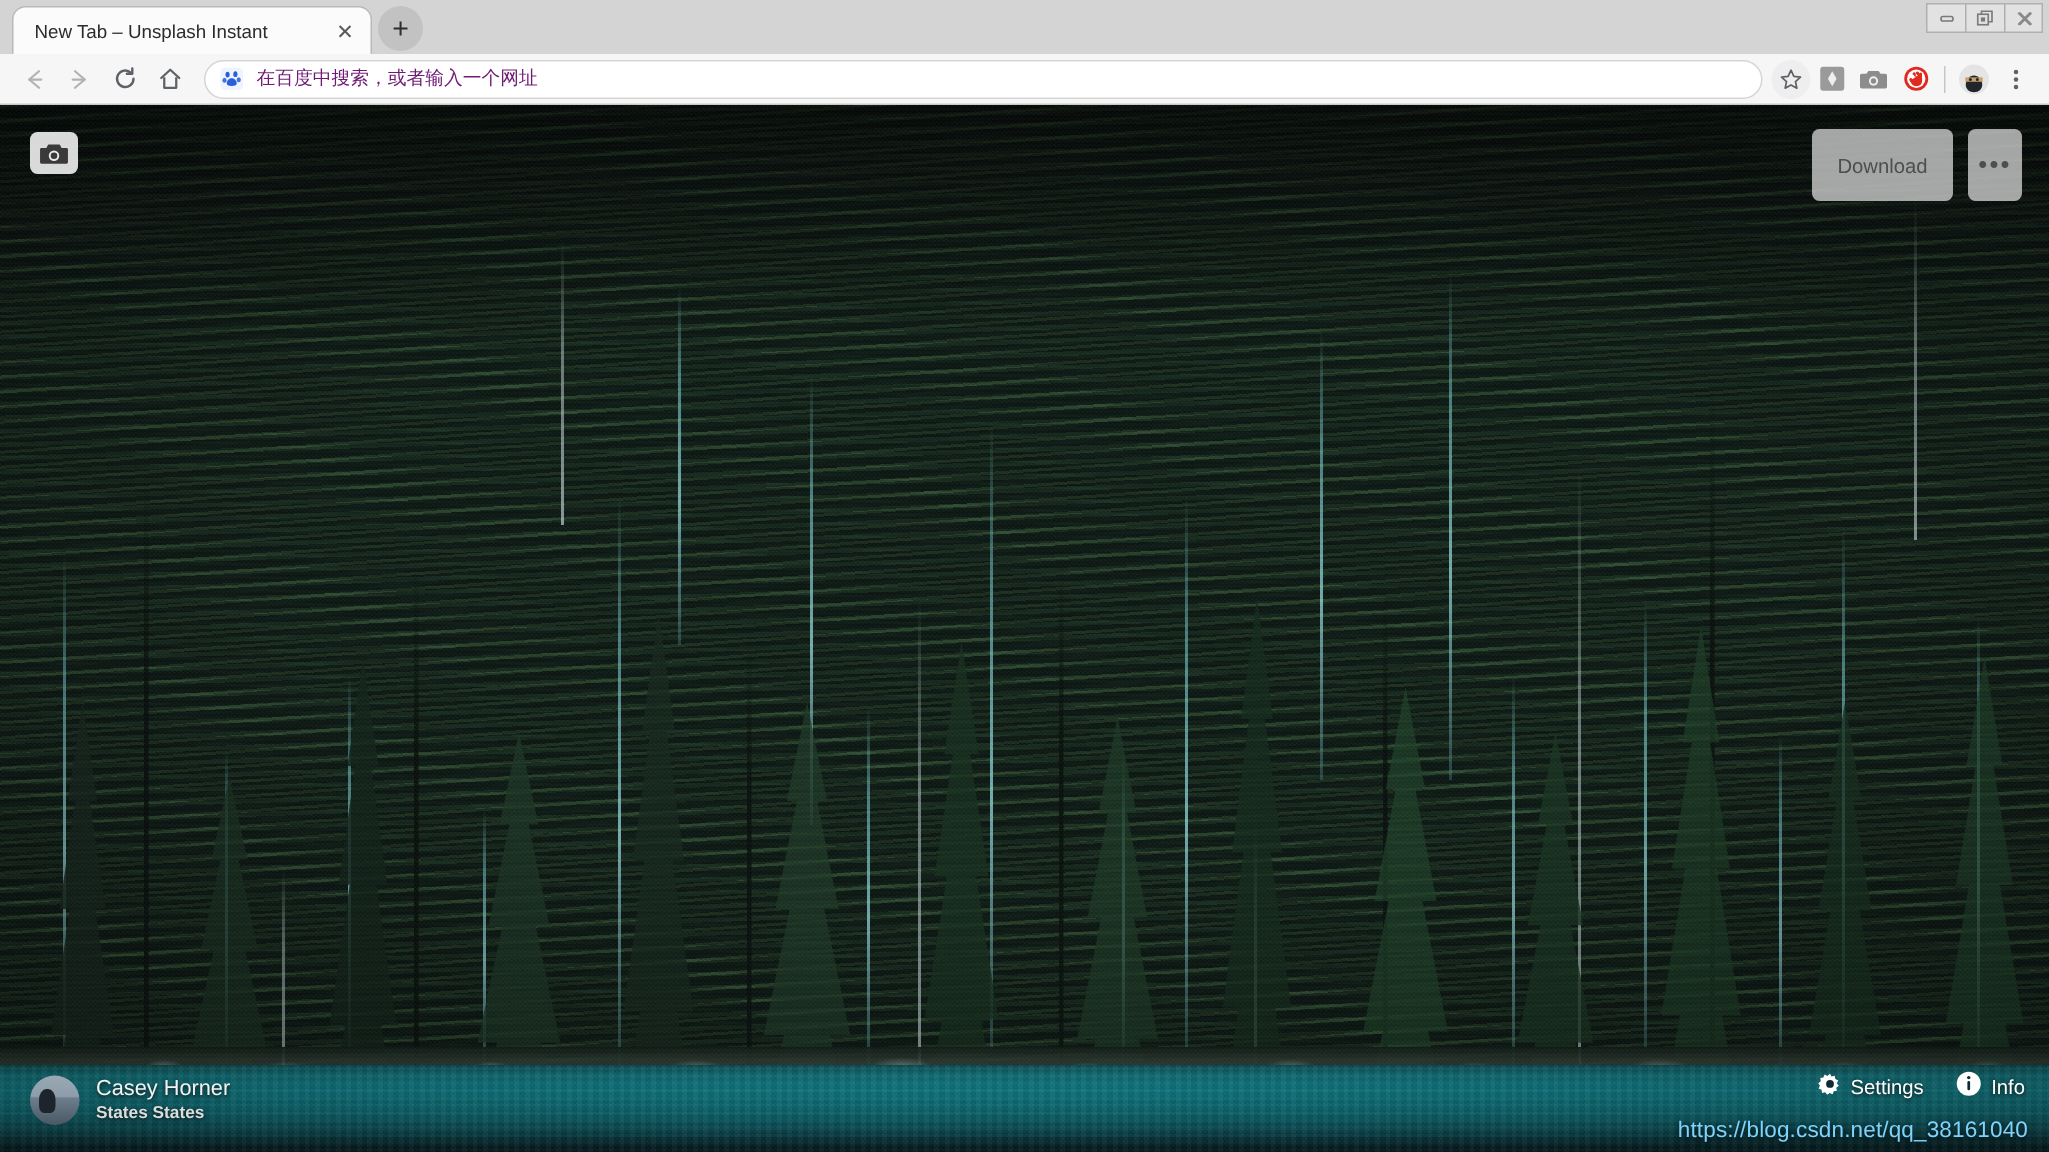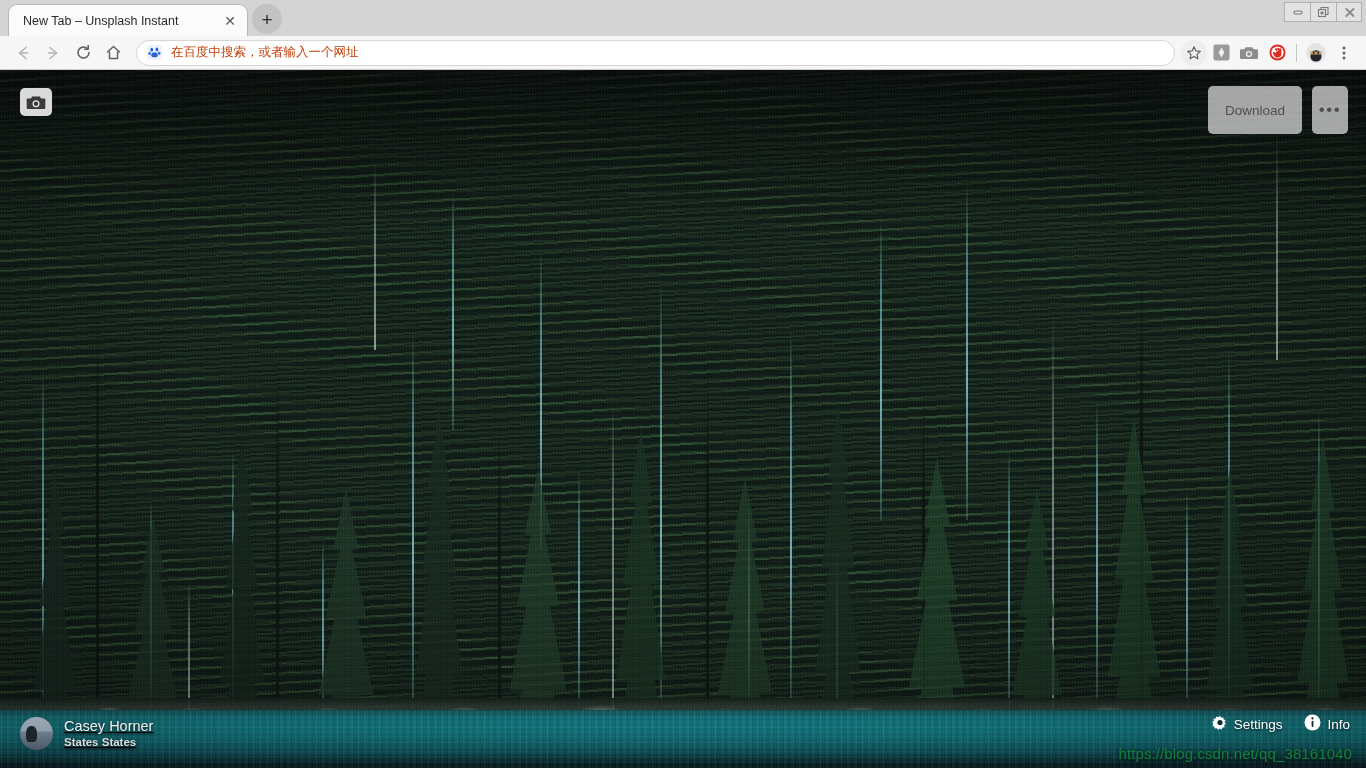--- a/index.html
+++ b/index.html
@@ -61,21 +61,21 @@
     align-items: center; justify-content: center;
     cursor: pointer;
   }
   .navbtn.disabled { opacity: .45; }
   #omnibox {
     flex: 1; height: 26px; margin: 0 6px 0 8px;
     background: #fff; border: 1px solid #d5d5d5; border-radius: 13px;
     display: flex; align-items: center; padding: 0 10px;
   }
   #omnibox .ph {
-    font-size: 12.5px; color: #c2410c; margin-left: 9px;
+    font-size: 12.5px; color: #701a75; margin-left: 9px;
     white-space: nowrap;
   }
   .baidu-paw {
     width: 15px; height: 15px; border-radius: 3px;
     background: #eef3fd; display:flex; align-items:center; justify-content:center;
     flex: 0 0 auto;
   }
   .tb-icon {
     width: 28px; height: 28px; display: flex;
     align-items: center; justify-content: center; cursor: pointer;
@@ -212,21 +212,21 @@
     border-radius: 5px; height: 48px;
     display: flex; align-items: center; justify-content: center;
     color: #4e4e4e; font-size: 13.5px; cursor: pointer;
     border: none;
   }
   #download-btn { padding: 0 17px; }
   #more-btn { width: 36px; font-size: 17px; letter-spacing: 1.5px; }
 
   #author {
     position: absolute; left: 20px; bottom: 18px;
-    display: flex; align-items: center; gap: 11px; text-decoration: underline;
+    display: flex; align-items: center; gap: 11px;
   }
   #avatar {
     width: 33px; height: 33px; border-radius: 50%;
     overflow: hidden; flex: 0 0 auto;
     background: linear-gradient(to bottom, #9aa8b4 0%, #8e9dab 42%, #6d7d8b 46%, #4a5864 100%);
     position: relative;
   }
   #avatar::after {
     content:""; position:absolute; left:6px; top:9px;
     width:11px; height:16px; border-radius:45% 45% 30% 30%;
@@ -245,21 +245,21 @@
     position: absolute; right: 16px; bottom: 34px;
     display: flex; align-items: center; gap: 22px; margin-top: 44px;
   }
   .br-item {
     display: flex; align-items: center; gap: 6px;
     color: #ffffff; font-size: 13.5px; cursor: pointer;
     text-shadow: 0 1px 3px rgba(0,0,0,.85);
   }
   #watermark {
     position: absolute; right: 14px; bottom: 6px;
-    color: #15803d; font-size: 15px;
+    color: #7dd3fc; font-size: 15px;
     text-shadow: 0 1px 4px rgba(0,0,0,.9);
     letter-spacing: .1px;
   }
 </style>
 </head>
 <body>
 
 <div id="browser">
 
   <div id="tabstrip">

